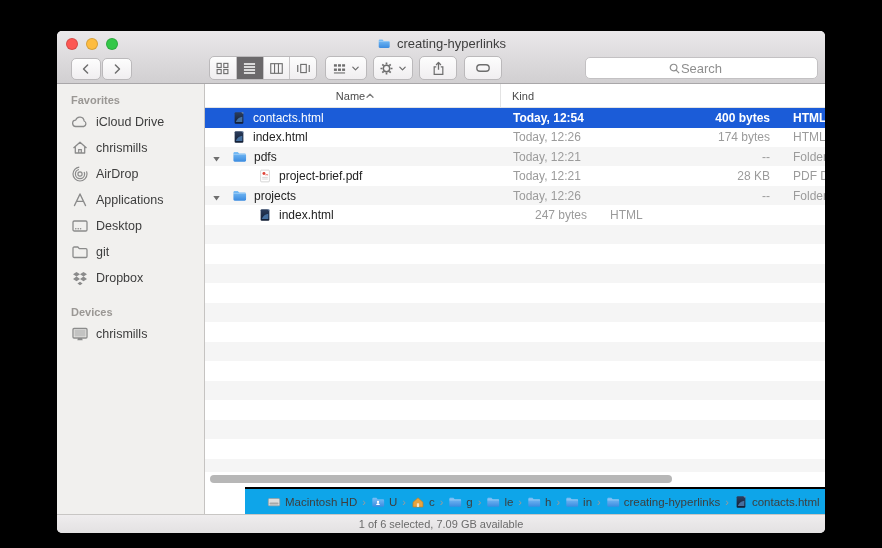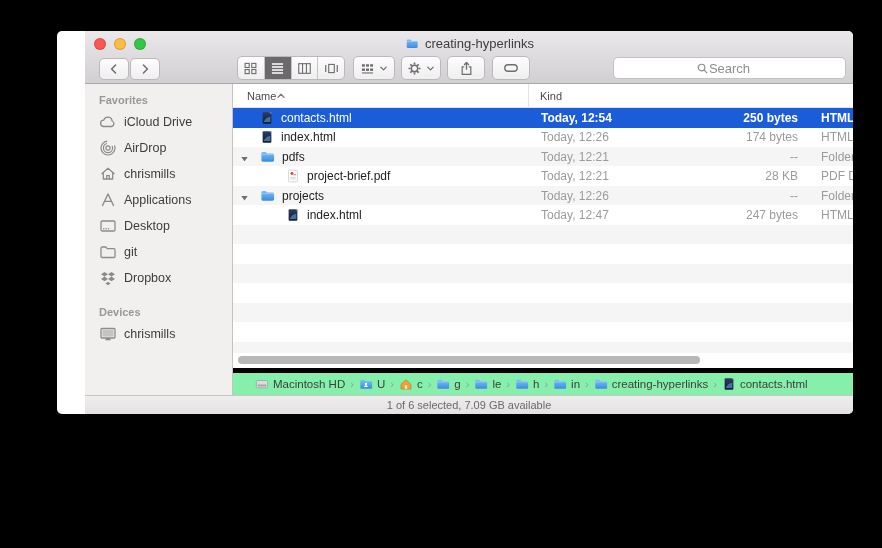--- a/index.html
+++ b/index.html
@@ -1,19 +1,19 @@
 <!DOCTYPE html>
 <html><head>
 <meta charset="utf-8">
 <style>
   html,body{margin:0;padding:0;}
   body{background:#000;width:882px;height:548px;font-family:"Liberation Sans","DejaVu Sans",sans-serif;-webkit-font-smoothing:antialiased;}
   .stage{position:relative;width:882px;height:548px;background:#000;overflow:hidden;}
-  .window{position:absolute;left:57px;top:31px;width:768px;height:383px;border-radius:5px;overflow:hidden;
-          box-shadow:0 22px 50px rgba(0,0,0,.6), 0 0 0 1px rgba(0,0,0,.35);display:flex;flex-direction:column;background:#fff;padding-left:28px;}
+  .window{position:absolute;left:57px;top:31px;width:768px;height:502px;border-radius:5px;overflow:hidden;
+          box-shadow:0 22px 50px rgba(0,0,0,.6), 0 0 0 1px rgba(0,0,0,.35);display:flex;flex-direction:column;background:#fff;}
   
   .chrome{position:relative;height:53px;flex:0 0 53px;background:linear-gradient(#eae8ea,#d1cfd1);border-bottom:1px solid #a9a7a9;box-sizing:border-box;}
   .lights{position:absolute;left:9px;top:7px;display:flex;gap:8px;}
   .light{width:12px;height:12px;border-radius:50%;box-sizing:border-box;border:1px solid rgba(0,0,0,.15);}
   .l-red{background:#fc5753;} .l-yel{background:#fdbc40;} .l-grn{background:#33c748;}
   .win-title{position:absolute;left:0;right:0;top:5px;text-align:center;font-size:13px;color:#3e3e3e;pointer-events:none;}
   .win-title .tic{width:16px;height:13px;vertical-align:-2px;margin-right:5px;}
   .tbtn{position:absolute;top:25px;height:24px;box-sizing:border-box;background:linear-gradient(#fdfdfd,#f0eef0);
         border:1px solid #bbb9bb;border-radius:5px;display:flex;align-items:center;justify-content:center;color:#6e6e6e;}
   .navb{top:27px;height:22px;width:30px;}
@@ -33,21 +33,21 @@
   .main{flex:1;display:flex;min-height:0;}
   .sidebar{flex:0 0 148px;width:148px;background:#f1f0ee;border-right:1px solid #c5c3c1;box-sizing:border-box;padding-top:10px;overflow:hidden;}
   .shead{font-size:11px;font-weight:bold;color:#9a9794;padding:0 0 3px 14px;}
   .shead.mt{margin-top:15px;}
   .sitem{height:26px;display:flex;align-items:center;padding-left:14px;gap:7px;font-size:12.5px;color:#3d3d3d;white-space:nowrap;overflow:hidden;}
   .sic{width:18px;height:18px;color:#8b8b8b;flex:0 0 auto;}
   .content{flex:1;display:flex;flex-direction:column;min-width:0;background:#fff;}
   
   .list-header{height:24px;flex:0 0 24px;display:flex;align-items:stretch;font-size:11px;color:#4b4b4b;border-bottom:1px solid #e3e3e3;box-sizing:border-box;background:#fff;}
   .hc{display:flex;align-items:center;box-sizing:border-box;}
-  .hc-name{width:295px;padding-left:14px;justify-content:flex-start;padding-right:8px;}
+  .hc-name{width:295px;padding-left:14px;justify-content:center;padding-right:8px;}
   .hc-date{width:183px;padding-left:13px;border-left:1px solid #e3e3e3;}
   .hc-size{width:99px;justify-content:flex-end;padding-right:12px;border-left:1px solid #e3e3e3;}
   .hc-kind{flex:1;padding-left:11px;border-left:1px solid #e3e3e3;}
   .sorti{color:#7a7a7a;}
   
   .list-body{flex:1;position:relative;overflow:hidden;
     background:repeating-linear-gradient(to bottom,#f5f5f5 0,#f5f5f5 19.5px,#ffffff 19.5px,#ffffff 39px);}
   .row{height:19.5px;display:flex;align-items:center;font-size:12px;}
   .row.sel{background:#1b5cd8;color:#fff;}
   .c-name{width:295px;box-sizing:border-box;display:flex;align-items:center;gap:7px;padding-left:27px;position:relative;white-space:nowrap;overflow:hidden;color:#222;}
@@ -56,22 +56,22 @@
   .disc{position:absolute;left:7px;top:6px;width:9px;height:8px;color:#6f6f6f;}
   .c-date{width:183px;box-sizing:border-box;padding-left:13px;color:#9b9b9b;white-space:nowrap;}
   .c-size{width:99px;box-sizing:border-box;padding-right:12px;text-align:right;color:#9b9b9b;white-space:nowrap;}
   .c-kind{flex:1;box-sizing:border-box;padding-left:11px;color:#9b9b9b;white-space:nowrap;overflow:hidden;}
   .row.sel .c-date,.row.sel .c-size,.row.sel .c-kind{color:#fff;font-weight:bold;}
   .fic{width:14px;height:14px;flex:0 0 auto;}
   .fic.fold{width:15px;height:15px;}
   .hscroll{position:absolute;left:0;right:0;bottom:0;height:15px;background:#fff;}
   .hthumb{position:absolute;left:5px;top:3px;width:462px;height:8px;border-radius:4px;background:#b7b7b7;}
   
-  .pathbar{height:27px;flex:0 0 27px;box-sizing:border-box;border-top:5px solid #000000;background:#86efac;display:flex;align-items:center;
-           padding-left:22px;font-size:11.5px;color:#3e3e3e;white-space:nowrap;overflow:hidden;}
+  .pathbar{height:27px;flex:0 0 27px;box-sizing:border-box;border-top:2px solid #000000;background:#0ea5e9;display:flex;align-items:center;
+           padding-left:22px;font-size:11.5px;color:#3e3e3e;white-space:nowrap;overflow:hidden;margin-left:40px;}
   .pitem{display:flex;align-items:center;gap:4px;}
   .pic{width:14px;height:14px;flex:0 0 auto;}
   .psep{color:#9b9b9b;margin:0 5px;font-size:11px;}
   .psep::after{content:"›";}
   
   .statusbar{height:19px;flex:0 0 19px;box-sizing:border-box;border-top:1px solid #c8c6c4;background:linear-gradient(#efedee,#e3e1e2);
              display:flex;align-items:center;justify-content:center;font-size:11px;color:#6b6b6b;}
   .hide{position:absolute;width:0;height:0;overflow:hidden;}
 </style>
 </head>
@@ -304,29 +304,29 @@
       <div class="sidebar">
         <div class="shead">Favorites</div>
         <div class="sitem">
             <svg class="sic">
               <use href="#i-cloud"></use>
             </svg>
             <span>iCloud Drive</span>
           </div>
         <div class="sitem">
             <svg class="sic">
+              <use href="#i-home"></use>
+            </svg>
+            <span>chrismills</span>
+          </div>
+        <div class="sitem">
+            <svg class="sic">
               <use href="#i-airdrop"></use>
             </svg>
             <span>AirDrop</span>
-          </div>
-        <div class="sitem">
-            <svg class="sic">
-              <use href="#i-home"></use>
-            </svg>
-            <span>chrismills</span>
           </div>
         <div class="sitem">
             <svg class="sic">
               <use href="#i-appA"></use>
             </svg>
             <span>Applications</span>
           </div>
         <div class="sitem">
             <svg class="sic">
               <use href="#i-desktop"></use>
@@ -371,21 +371,21 @@
         <div class="list-body">
 
           <div class="row sel">
             <div class="c-name">
                 <svg class="fic">
                   <use href="#i-html"></use>
                 </svg>
                 <span>contacts.html</span>
               </div>
             <div class="c-date">Today, 12:54</div>
-            <div class="c-size">250 bytes</div>
+            <div class="c-size">400 bytes</div>
             <div class="c-kind">HTML</div>
           </div>
 
           <div class="row">
             <div class="c-name">
                 <svg class="fic">
                   <use href="#i-html"></use>
                 </svg>
                 <span>index.html</span>
               </div>
@@ -436,21 +436,20 @@
             <div class="c-kind">Folder</div>
           </div>
 
           <div class="row child">
             <div class="c-name">
                 <svg class="fic">
                   <use href="#i-html"></use>
                 </svg>
                 <span>index.html</span>
               </div>
-            <div class="c-date">Today, 12:47</div>
             <div class="c-size">247 bytes</div>
             <div class="c-kind">HTML</div>
           </div>
 
           <div class="hscroll">
             <div class="hthumb"></div>
           </div>
         </div>
 
         <div class="pathbar">

